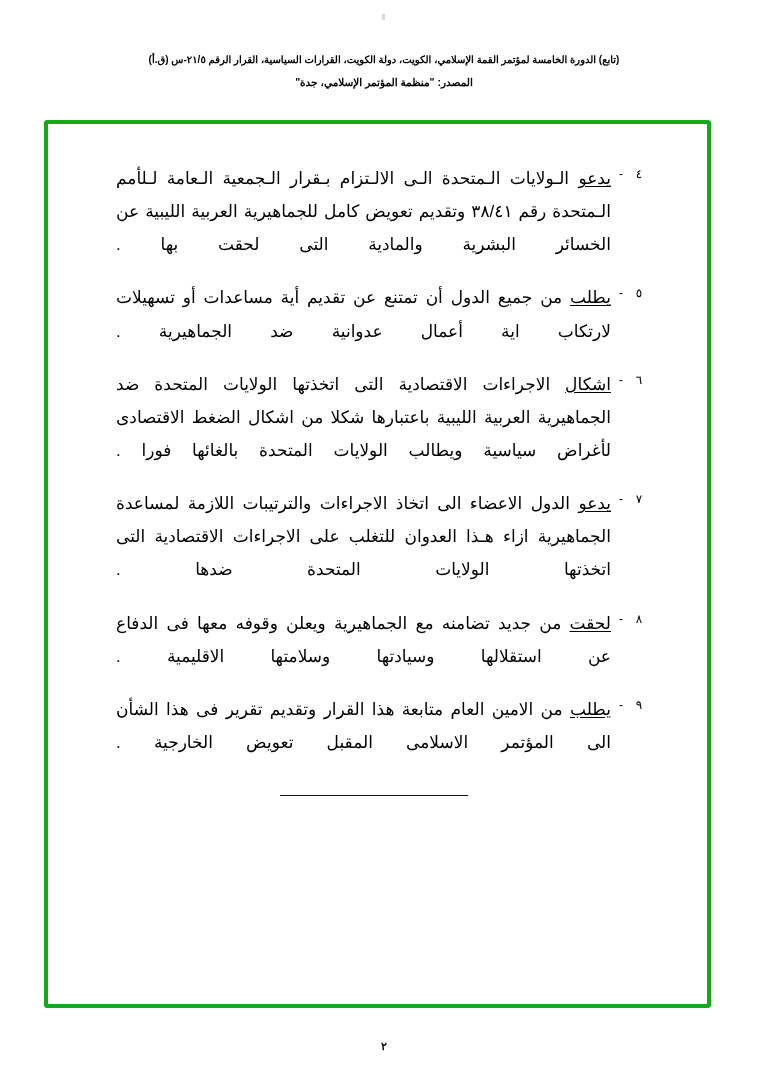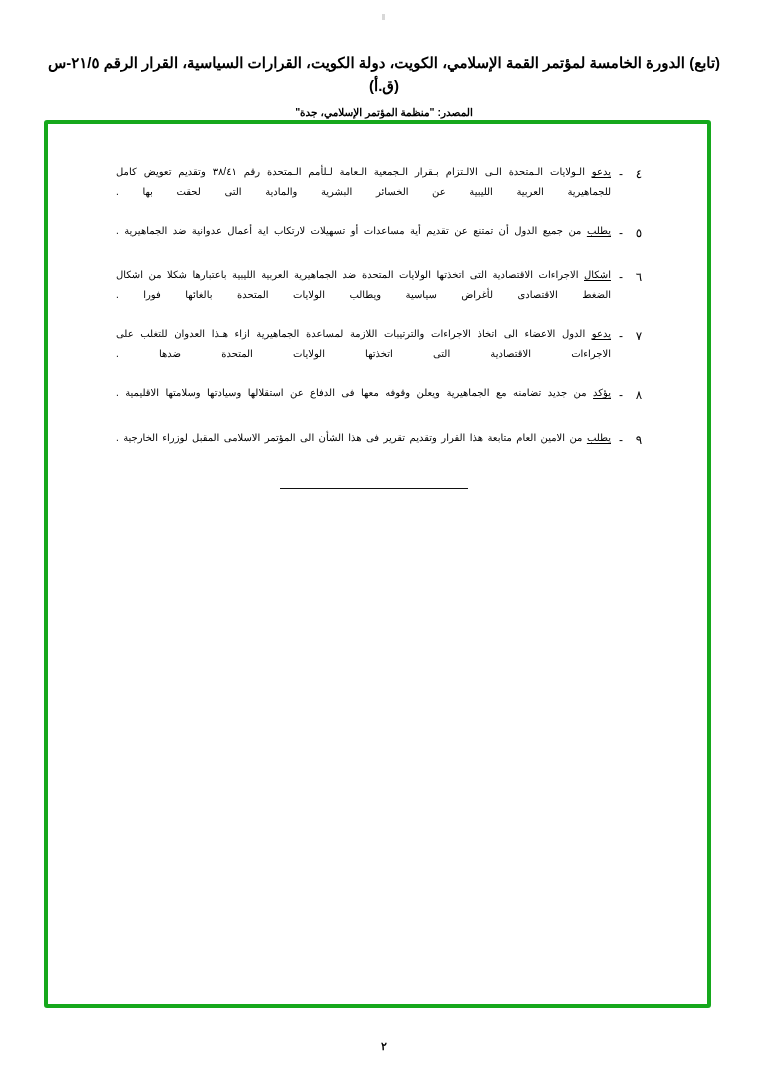--- a/index.html
+++ b/index.html
@@ -26,21 +26,21 @@
   
   .doc-header {
     position: absolute;
     top: 52px;
     left: 0;
     right: 0;
     text-align: center;
     direction: rtl;
   }
   .doc-header .title-line {
-    font-size: 15px;
+    font-size: 10px;
     font-weight: bold;
     letter-spacing: 0px;
     color: #000;
     line-height: 1.5;
     padding: 0 40px;
   }
   .doc-header .source-line {
     margin-top: 9px;
     font-size: 10.5px;
     font-weight: bold;
@@ -83,21 +83,21 @@
   }
   .clause .dash {
     flex: 0 0 20px;
     font-size: 12px;
     text-align: center;
     line-height: 1.95;
     padding-top: 1px;
   }
   .clause .body {
     flex: 1 1 auto;
-    font-size: 10px;
+    font-size: 17px;
     line-height: 1.95;
     text-align: justify;
     text-align-last: justify;
     letter-spacing: 0.2px;
     word-spacing: 1px;
     margin-left: 16px;
   }
   .clause .body .lead {
     text-decoration: underline;
     text-underline-offset: 2px;
@@ -166,27 +166,27 @@
 
       <div class="clause">
         <div class="num">٧</div>
         <div class="dash">-</div>
         <div class="body"><span class="lead">يدعو</span><span> الدول الاعضاء الى اتخاذ الاجراءات والترتيبات اللازمة لمساعدة الجماهيرية ازاء هـذا العدوان للتغلب على الاجراءات الاقتصادية التى اتخذتها الولايات المتحدة ضدها .</span></div>
       </div>
 
       <div class="clause">
         <div class="num">٨</div>
         <div class="dash">-</div>
-        <div class="body"><span class="lead">يؤكد</span><span> من جديد تضامنه مع الجماهيرية ويعلن وقوفه معها فى الدفاع عن استقلالها وسيادتها وسلامتها الاقليمية .</span></div>
+        <div class="body"><span class="lead">لحقت</span><span> من جديد تضامنه مع الجماهيرية ويعلن وقوفه معها فى الدفاع عن استقلالها وسيادتها وسلامتها الاقليمية .</span></div>
       </div>
 
       <div class="clause">
         <div class="num">٩</div>
         <div class="dash">-</div>
-        <div class="body"><span class="lead">يطلب</span><span> من الامين العام متابعة هذا القرار وتقديم تقرير فى هذا الشأن الى المؤتمر الاسلامى المقبل لوزراء الخارجية .</span></div>
+        <div class="body"><span class="lead">يطلب</span><span> من الامين العام متابعة هذا القرار وتقديم تقرير فى هذا الشأن الى المؤتمر الاسلامى المقبل تعويض الخارجية .</span></div>
       </div>
 
       <div class="rule"></div>
 
     </div>
   </div>
 
   <div class="page-number">٢</div>
 
 </div>

